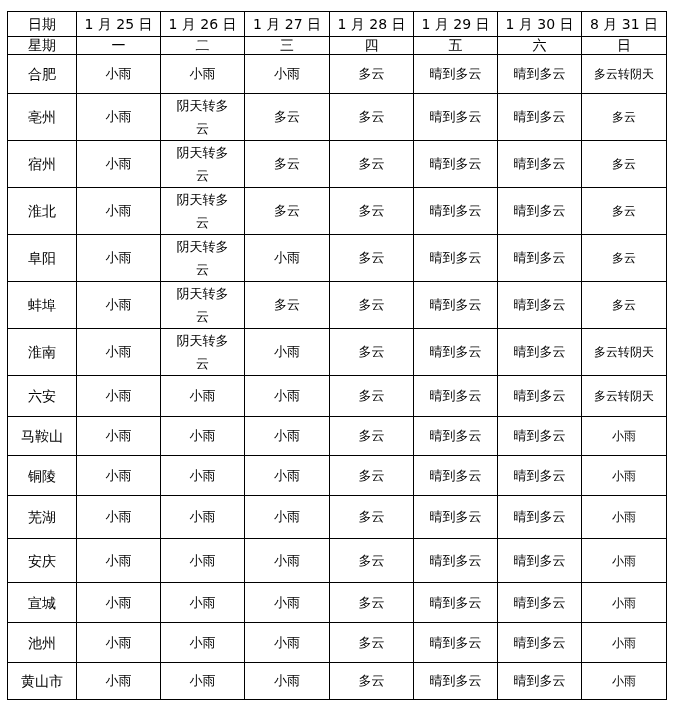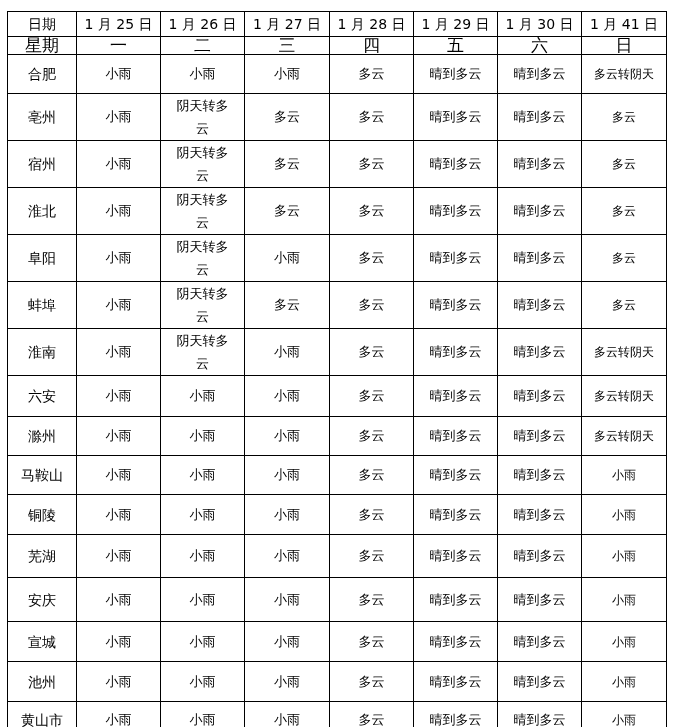--- a/index.html
+++ b/index.html
@@ -31,21 +31,21 @@
       font-size: 13px;
       line-height: 20px;
       overflow: hidden;
     }
     table.forecast tr.date-row td {
       height: 24px;
       font-size: 14px;
     }
     table.forecast tr.weekday-row td {
       height: 17px;
-      font-size: 17px;
+      font-size: 14px;
       line-height: 17px;
     }
     table.forecast td.city {
       font-size: 14px;
     }
     table.forecast td.label {
       font-size: 14px;
       margin-top: 33px;
     }
     table.forecast td.col-last {
@@ -75,21 +75,21 @@
   </colgroup>
   <tbody id="table-body">
     <tr class="date-row">
       <td class="label">日期</td>
       <td>1 月 25 日</td>
       <td>1 月 26 日</td>
       <td>1 月 27 日</td>
       <td>1 月 28 日</td>
       <td>1 月 29 日</td>
       <td>1 月 30 日</td>
-      <td>1 月 41 日</td>
+      <td>8 月 31 日</td>
     </tr>
     <tr class="weekday-row">
       <td class="label">星期</td>
       <td>一</td>
       <td>二</td>
       <td>三</td>
       <td>四</td>
       <td>五</td>
       <td>六</td>
       <td>日</td>
@@ -168,30 +168,20 @@
         <td class="city" style="height: 40px;">六安</td>
         <td>小雨</td>
         <td>小雨</td>
         <td>小雨</td>
         <td>多云</td>
         <td>晴到多云</td>
         <td>晴到多云</td>
         <td class="col-last">多云转阴天</td>
       </tr>
       <tr>
-        <td class="city" style="height: 38px;">滁州</td>
-        <td>小雨</td>
-        <td>小雨</td>
-        <td>小雨</td>
-        <td>多云</td>
-        <td>晴到多云</td>
-        <td>晴到多云</td>
-        <td class="col-last">多云转阴天</td>
-      </tr>
-      <tr>
         <td class="city" style="height: 38px;">马鞍山</td>
         <td>小雨</td>
         <td>小雨</td>
         <td>小雨</td>
         <td>多云</td>
         <td>晴到多云</td>
         <td>晴到多云</td>
         <td class="col-last">小雨</td>
       </tr>
       <tr>

